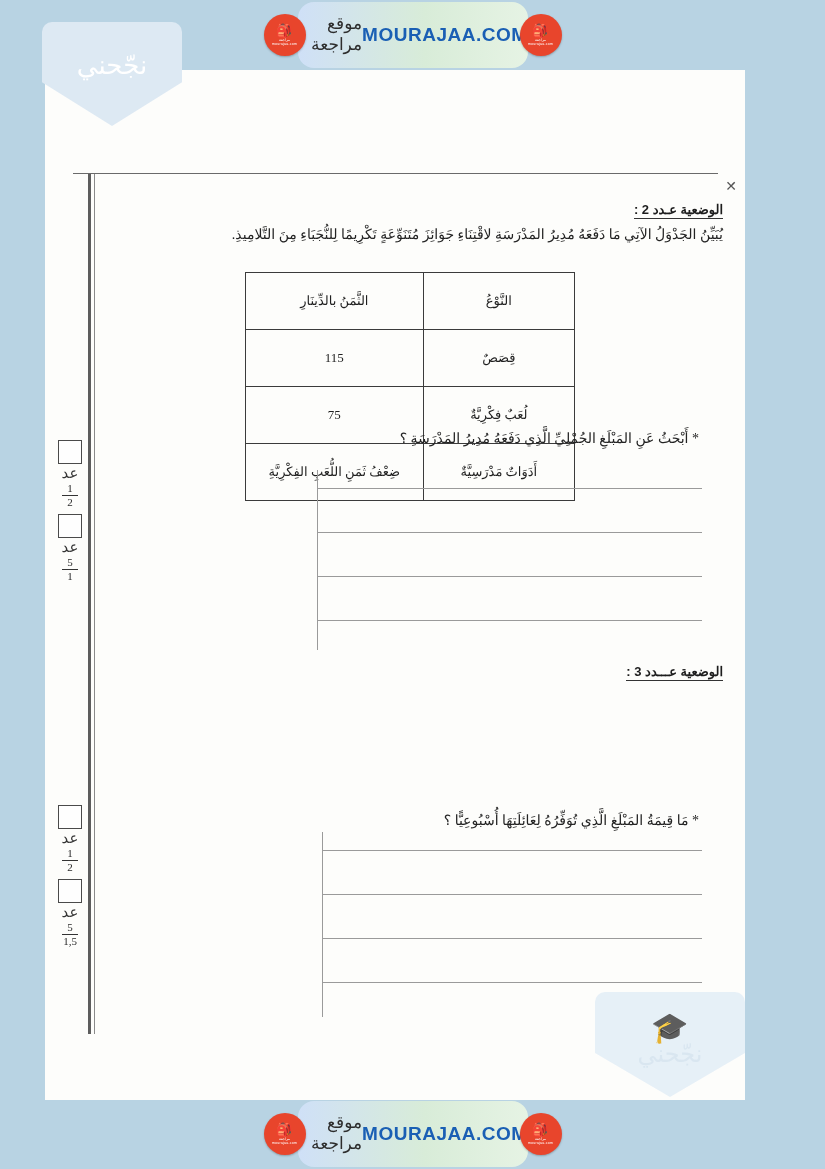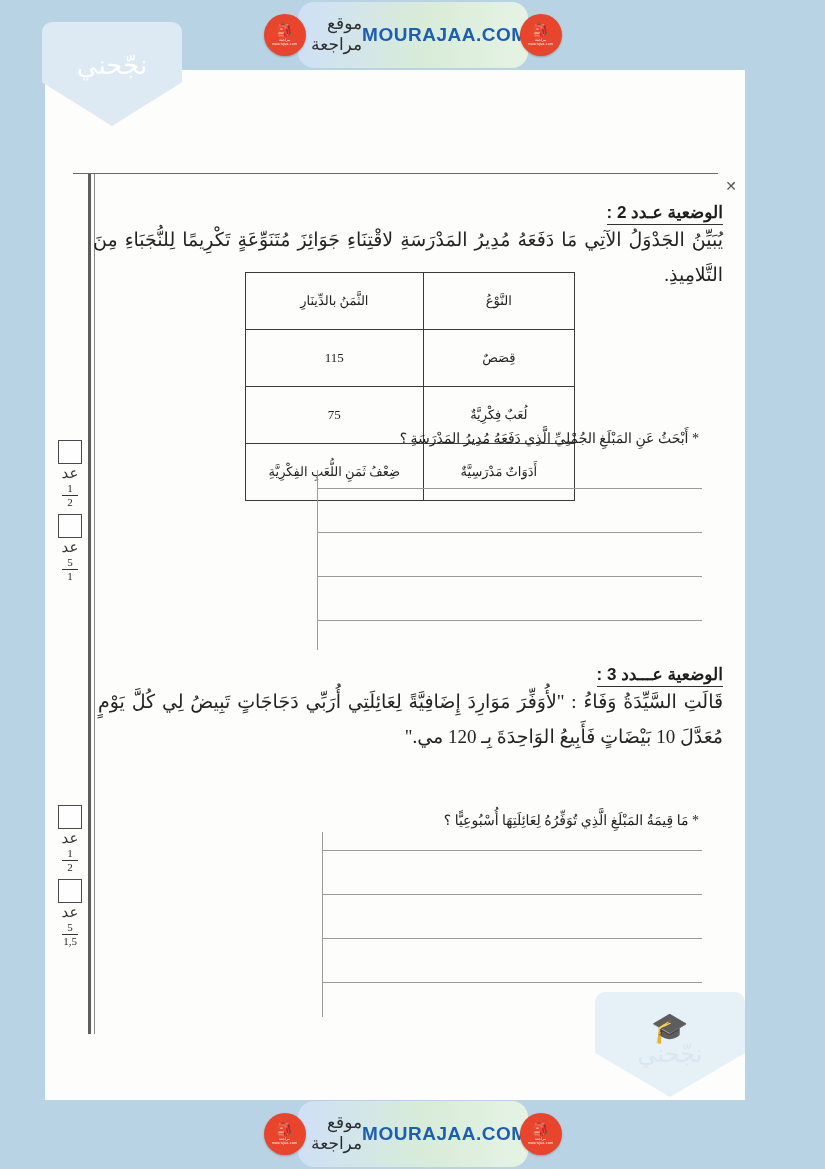--- a/index.html
+++ b/index.html
@@ -211,34 +211,34 @@
     font-size: 14px;
     color: #555;
   }
 
   
   .ex-head {
     position: absolute;
     right: 22px;
     font-family: "Liberation Sans", sans-serif;
     font-weight: bold;
-    font-size: 17px;
+    font-size: 13px;
     color: #1d1d1d;
     border-bottom: 1px solid #333;
     padding-bottom: 1px;
     direction: rtl;
   }
   #ex2-head { top: 132px; }
   #ex3-head { top: 594px; }
 
   .ex-text {
     position: absolute;
     right: 22px;
     width: 630px;
-    font-size: 19px;
+    font-size: 14px;
     line-height: 1.85;
     text-align: justify;
     direction: rtl;
     color: #232323;
   }
   #ex2-text { top: 152px; }
   #ex3-text { top: 614px; width: 625px; }
 
   .question {
     position: absolute;
@@ -377,21 +377,20 @@
 
       <div class="answer-block">
         <div class="ab-vline" style="left:272px; top:400px; height:180px;"></div>
         <div class="ab-line" style="left:272px; top:418px; width:385px;"></div>
         <div class="ab-line" style="left:272px; top:462px; width:385px;"></div>
         <div class="ab-line" style="left:272px; top:506px; width:385px;"></div>
         <div class="ab-line" style="left:272px; top:550px; width:385px;"></div>
       </div>
 
       <div class="ex-head" id="ex3-head">الوضعية عـــدد 3 :</div>
-      <div class="ex-text" id="ex3-text">قَالَتِ السَّيِّدَةُ وَفَاءُ : "لأُوَفِّرَ مَوَارِدَ إِضَافِيَّةً لِعَائِلَتِي أُرَبِّي دَجَاجَاتٍ تَبِيضُ لِي كُلَّ يَوْمٍ مُعَدَّلَ 10 بَيْضَاتٍ فَأَبِيعُ الوَاحِدَةَ بِـ 120 مي."</div>
       <div class="question" id="q3">* مَا قِيمَةُ المَبْلَغِ الَّذِي تُوَفِّرُهُ لِعَائِلَتِهَا أُسْبُوعِيًّا ؟</div>
 
       <div class="answer-block">
         <div class="ab-vline" style="left:277px; top:762px; height:185px;"></div>
         <div class="ab-line" style="left:277px; top:780px; width:380px;"></div>
         <div class="ab-line" style="left:277px; top:824px; width:380px;"></div>
         <div class="ab-line" style="left:277px; top:868px; width:380px;"></div>
         <div class="ab-line" style="left:277px; top:912px; width:380px;"></div>
       </div>
 

